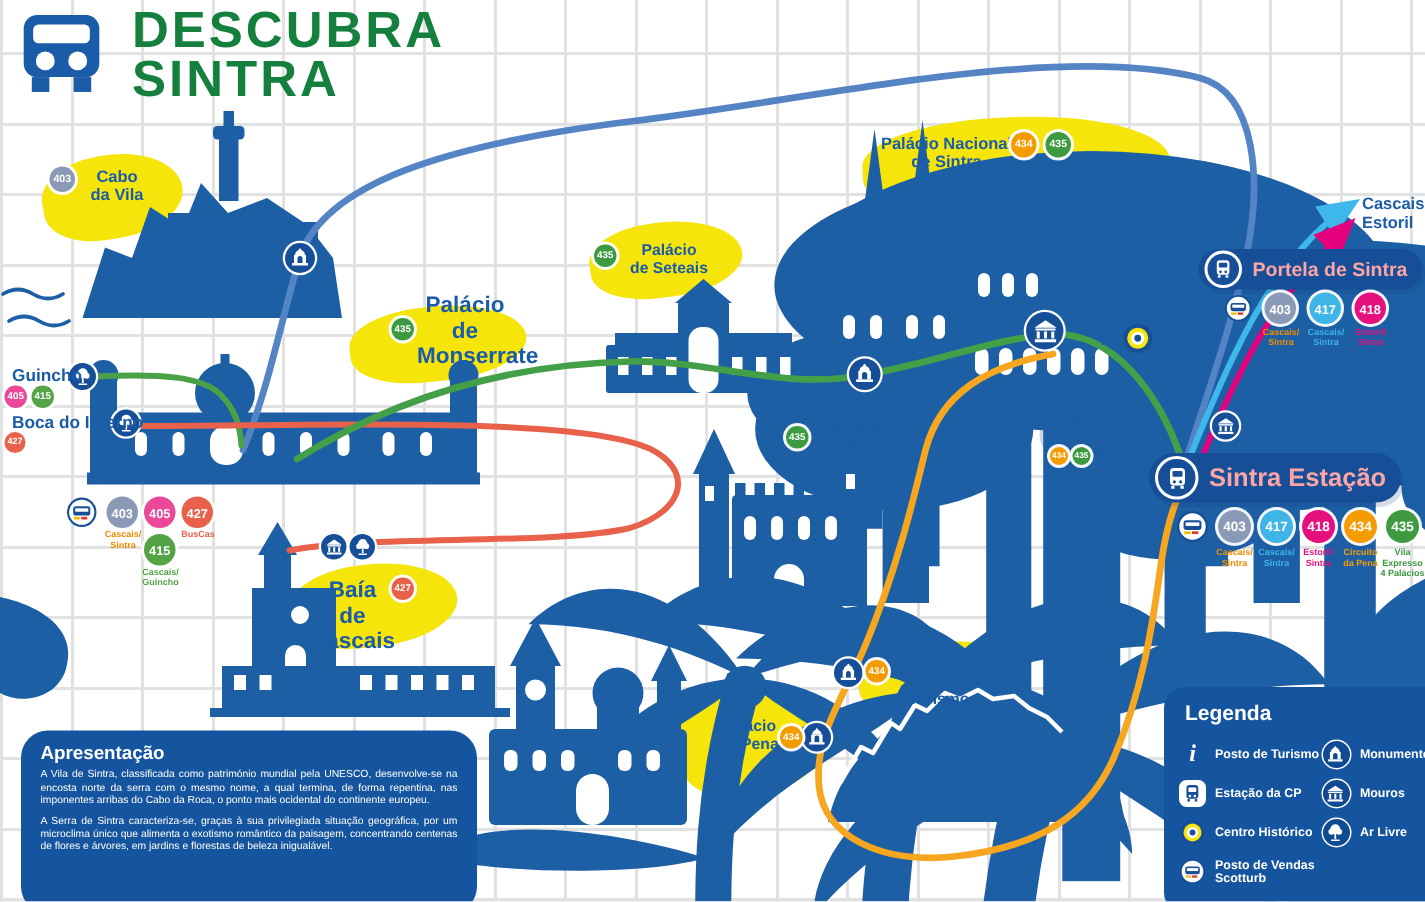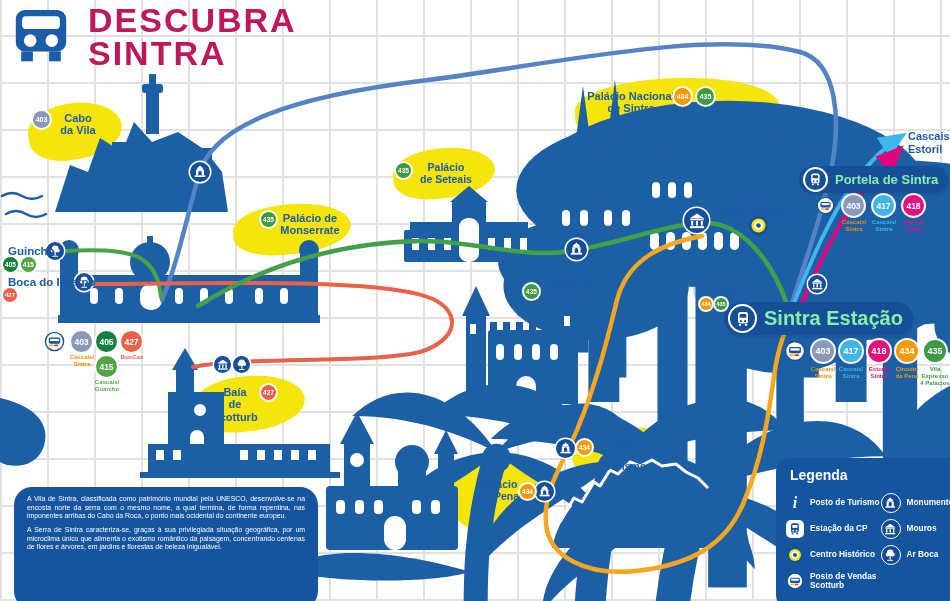--- a/index.html
+++ b/index.html
@@ -10,46 +10,46 @@
       repeating-linear-gradient(90deg,#c9c9c9 0 2px,transparent 2px 47px),
       repeating-linear-gradient(0deg,#c9c9c9 0 2px,transparent 2px 47px);}
   svg.layer{position:absolute;inset:0;width:950px;height:601px;pointer-events:none}
   #art{z-index:2;fill:#1d5fa5}
   #routes{z-index:3;fill:none}
   .blob{position:absolute;background:#f5e50a;z-index:1;border-radius:48% 58% 52% 46%}
   .blob.gray{background:#ccd8e6;border-radius:16px}
   .lm{position:absolute;color:#1b5ca8;font-weight:bold;z-index:6;text-align:center;line-height:1.12}
   .lm span{display:block}
   .pill{position:absolute;background:#164f98;border-radius:18px;display:flex;align-items:center;
-        color:#86efac;font-weight:bold;z-index:5;box-shadow:2px 3px 0 rgba(20,60,120,.18);padding:0 10px 0 4px}
+        color:#fca5a5;font-weight:bold;z-index:5;box-shadow:2px 3px 0 rgba(20,60,120,.18);padding:0 10px 0 4px}
   .pill .ic{border:2px solid #fff;border-radius:50%;display:flex;align-items:center;justify-content:center;
         flex:none;margin-right:7px;background:transparent}
   .pill .ic svg{width:80%;height:80%}
   .badge{position:absolute;border-radius:50%;color:#fff;font-weight:bold;display:flex;align-items:center;
         justify-content:center;z-index:6;box-shadow:0 0 0 2px rgba(255,255,255,.95)}
   .sz22{width:22px;height:22px;font-size:9px}
   .sz21{width:21px;height:21px;font-size:8.5px}
   .sz17{width:17px;height:17px;font-size:7px}
   .sz15{width:15px;height:15px;font-size:6.5px}
   .sz14{width:14px;height:14px;font-size:6px}
   .sz12{width:12px;height:12px;font-size:5.5px}
-  .b403{background:#8a9ab6}.b405{background:#15803d}.b415{background:#54a445}
+  .b403{background:#8a9ab6}.b405{background:#ec4899}.b415{background:#54a445}
   .b417{background:#3fb4e6}.b418{background:#e50f7d}.b427{background:#e8614b}
   .b434{background:#f49b00}.b435{background:#3d9a41}
   .blabel{position:absolute;text-align:center;font-weight:bold;font-size:6px;line-height:7px;z-index:6}
   .blabel span{display:block}
   .t403{color:#f08c00}.t415{color:#54a445}.t417{color:#3fb4e6}.t418{color:#e50f7d}
   .t427{color:#e8614b}.t434{color:#f49b00}.t435{color:#3d9a41}
   .mapicon{position:absolute;background:#164f98;border-radius:50%;display:flex;align-items:center;
         justify-content:center;z-index:5;box-shadow:0 0 0 1.5px #fff}
   .mapicon svg{width:80%;height:80%}
   .info-i{font-family:"Liberation Serif",serif;font-style:italic;font-weight:900;z-index:6;
         position:absolute;color:#1b5ca8}
   #logo{position:absolute;left:14px;top:8px;width:54px;height:58px;z-index:6}
-  #title{position:absolute;left:88px;top:4px;z-index:6;color:#be185d;font-weight:bold;
+  #title{position:absolute;left:88px;top:4px;z-index:6;color:#15803d;font-weight:bold;
         font-size:34px;line-height:33px;letter-spacing:2px}
   .panel{position:absolute;background:#15549e;color:#fff;z-index:7;border-radius:18px}
   #legend{left:776px;top:458px;width:172px;height:133px;padding:9px 10px;border-radius:14px}
   #legend h3{margin:0 0 7px 4px;font-size:14px}
   #legend .grid{display:grid;grid-template-columns:55% 45%;grid-auto-rows:26px;align-items:center}
   .lg-item{display:flex;align-items:center;gap:6px;font-size:8.3px;font-weight:bold;line-height:1.1}
   .lg-ic{width:18px;height:18px;flex:none;display:flex;align-items:center;justify-content:center}
   .lg-circle{background:#0f4a92;border:1.5px solid #fff;border-radius:50%}
   .lg-circle svg{width:80%;height:80%}
   .lg-sq{background:#fff;border-radius:5px}
@@ -352,43 +352,43 @@
   <div class="lm" style="left:52px;top:112px;width:52px;font-size:11px">
     <span>Cabo</span>
     <span>da Vila</span>
   </div>
   <div class="lm" style="left:8px;top:245px;font-size:11.5px;text-align:left">
     <span>Guincho</span>
   </div>
   <div class="lm" style="left:8px;top:276px;font-size:11.5px;text-align:left">
     <span>Boca do Inferno</span>
   </div>
-  <div class="lm" style="left:278px;top:212px;width:64px;font-size:11px">
+  <div class="lm" style="left:278px;top:196px;width:64px;font-size:15px">
     <span>Palácio de</span>
     <span>Monserrate</span>
   </div>
   <div class="lm" style="left:414px;top:162px;width:64px;font-size:10.5px">
     <span>Palácio</span>
     <span>de Seteais</span>
   </div>
   <div class="lm" style="left:586px;top:90px;width:90px;font-size:11px">
     <span>Palácio Nacional</span>
     <span>de Sintra</span>
   </div>
   <div class="lm" style="left:543px;top:279px;width:54px;font-size:10px">
     <span>Quinta da</span>
     <span>Regaleira</span>
   </div>
   <div class="lm" style="left:702px;top:276px;width:64px;font-size:9px">
     <span>Museu de</span>
     <span>História Natural</span>
   </div>
-  <div class="lm" style="left:206px;top:386px;width:58px;font-size:11px">
+  <div class="lm" style="left:206px;top:386px;width:58px;font-size:15px">
     <span>Baía</span>
-    <span>de Scotturb</span>
+    <span>de Cascais</span>
   </div>
   <div class="lm" style="left:596px;top:437px;width:60px;font-size:10.5px">
     <span>Castelo</span>
     <span>dos Turismo</span>
   </div>
   <div class="lm" style="left:477px;top:479px;width:44px;font-size:10.5px">
     <span>Palácio</span>
     <span>da Pena</span>
   </div>
   <div class="lm" style="left:712px;top:196px;width:88px;font-size:10px">
@@ -400,21 +400,21 @@
   <div class="arrowlbl" style="left:908px;top:143px">Estoril</div>
 
   <div class="pill" style="left:799px;top:166px;height:27px;font-size:13px">
     <span class="ic" style="width:21px;height:21px">
       <svg viewBox="0 0 24 24">
           <use href="#sym-train-w"></use>
         </svg>
     </span>
     <span>Portela de Sintra</span>
   </div>
-  <div class="pill" style="left:724px;top:302px;height:33px;font-size:20px">
+  <div class="pill" style="left:766px;top:302px;height:33px;font-size:17px">
     <span class="ic" style="width:25px;height:25px">
       <svg viewBox="0 0 24 24">
           <use href="#sym-train-w"></use>
         </svg>
     </span>
     <span>Sintra Estação</span>
   </div>
 
   <div class="mapicon" style="left:190px;top:162px;width:20px;height:20px">
       <svg viewBox="0 0 24 24">
@@ -645,31 +645,32 @@
             </svg>
           </span>
         <span>Centro Histórico</span>
       </div>
       <div class="lg-item">
         <span class="lg-ic lg-circle">
             <svg viewBox="0 0 24 24">
               <use href="#sym-tree"></use>
             </svg>
           </span>
-        <span>Ar Boca</span>
+        <span>Ar Livre</span>
       </div>
       <div class="lg-item" style="grid-column:1 / span 2">
         <span class="lg-ic">
             <svg viewBox="0 0 24 24" style="width:100%;height:100%">
               <use href="#sym-scot"></use>
             </svg>
           </span>
         <span style="width:70px">Posto de Vendas Scotturb</span>
       </div>
     </div>
   </div>
 
   <div class="panel" id="apres">
+    <h3>Apresentação</h3>
     <p>A Vila de Sintra, classificada como património mundial pela UNESCO, desenvolve-se na encosta norte da serra com o mesmo nome, a qual termina, de forma repentina, nas imponentes arribas do Cabo da Roca, o ponto mais ocidental do continente europeu.</p>
     <p>A Serra de Sintra caracteriza-se, graças à sua privilegiada situação geográfica, por um microclima único que alimenta o exotismo romântico da paisagem, concentrando centenas de flores e árvores, em jardins e florestas de beleza inigualável.</p>
   </div>
 
 </div>
 
 </body></html>

